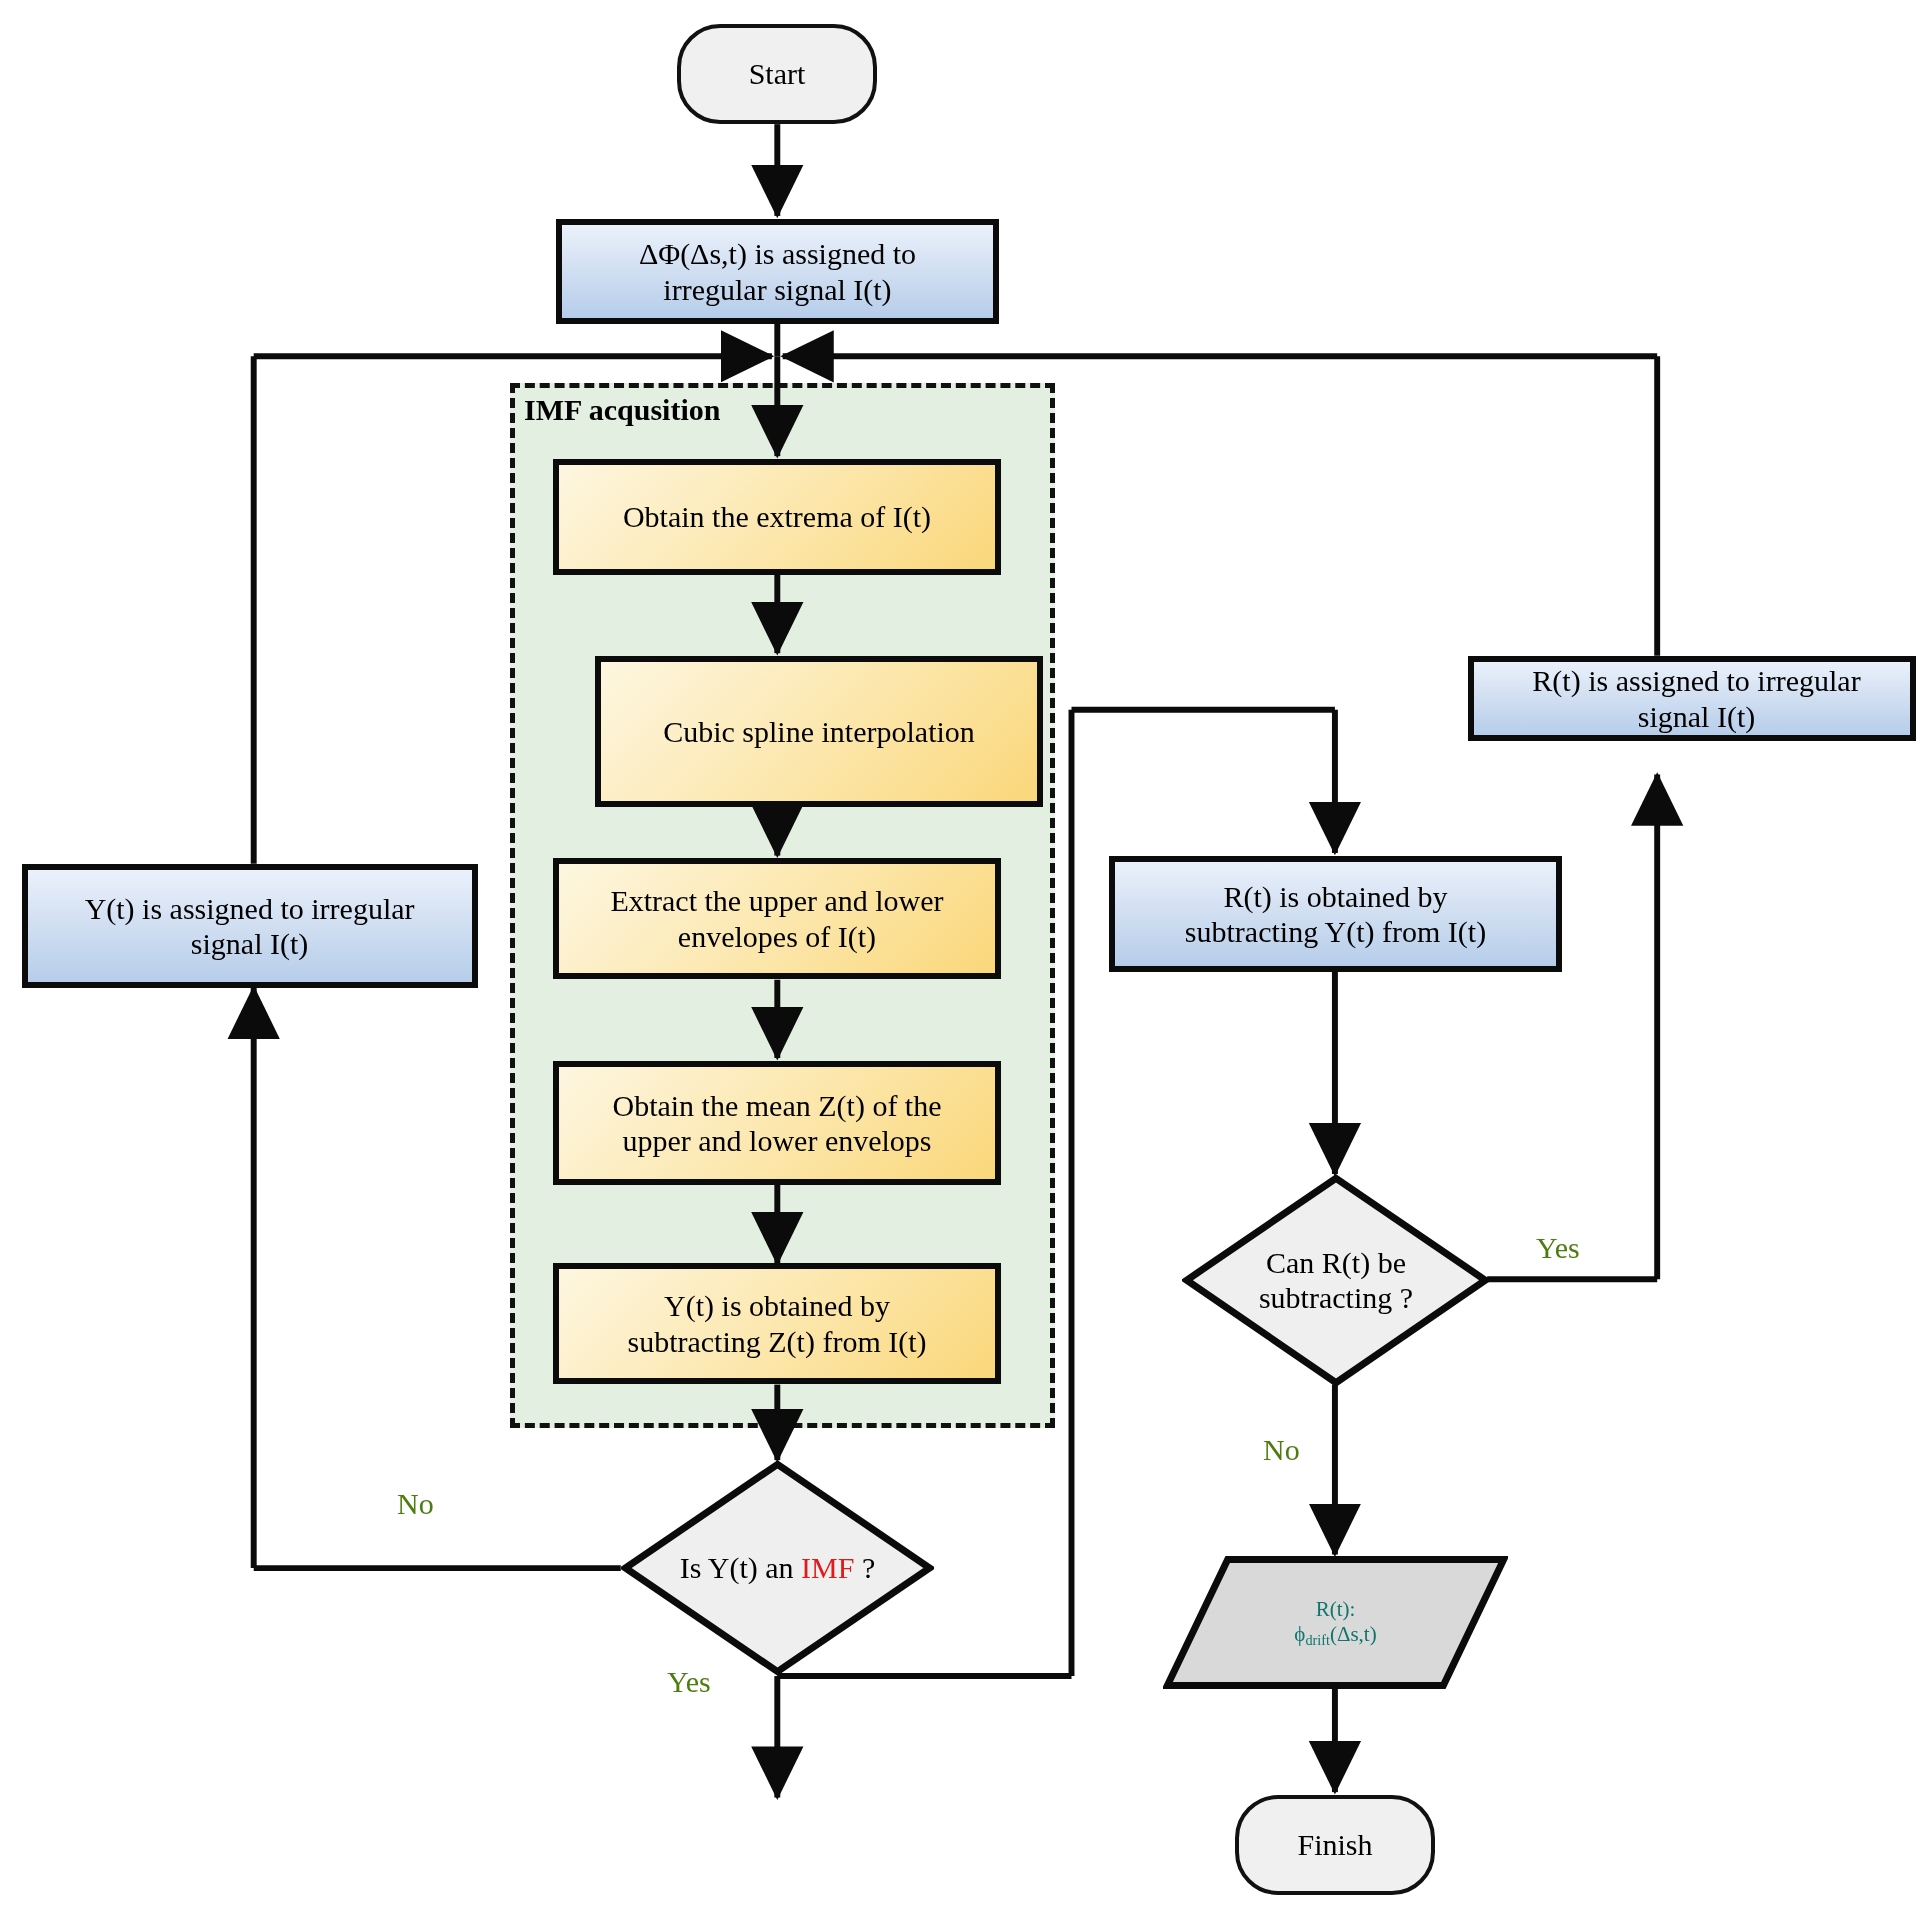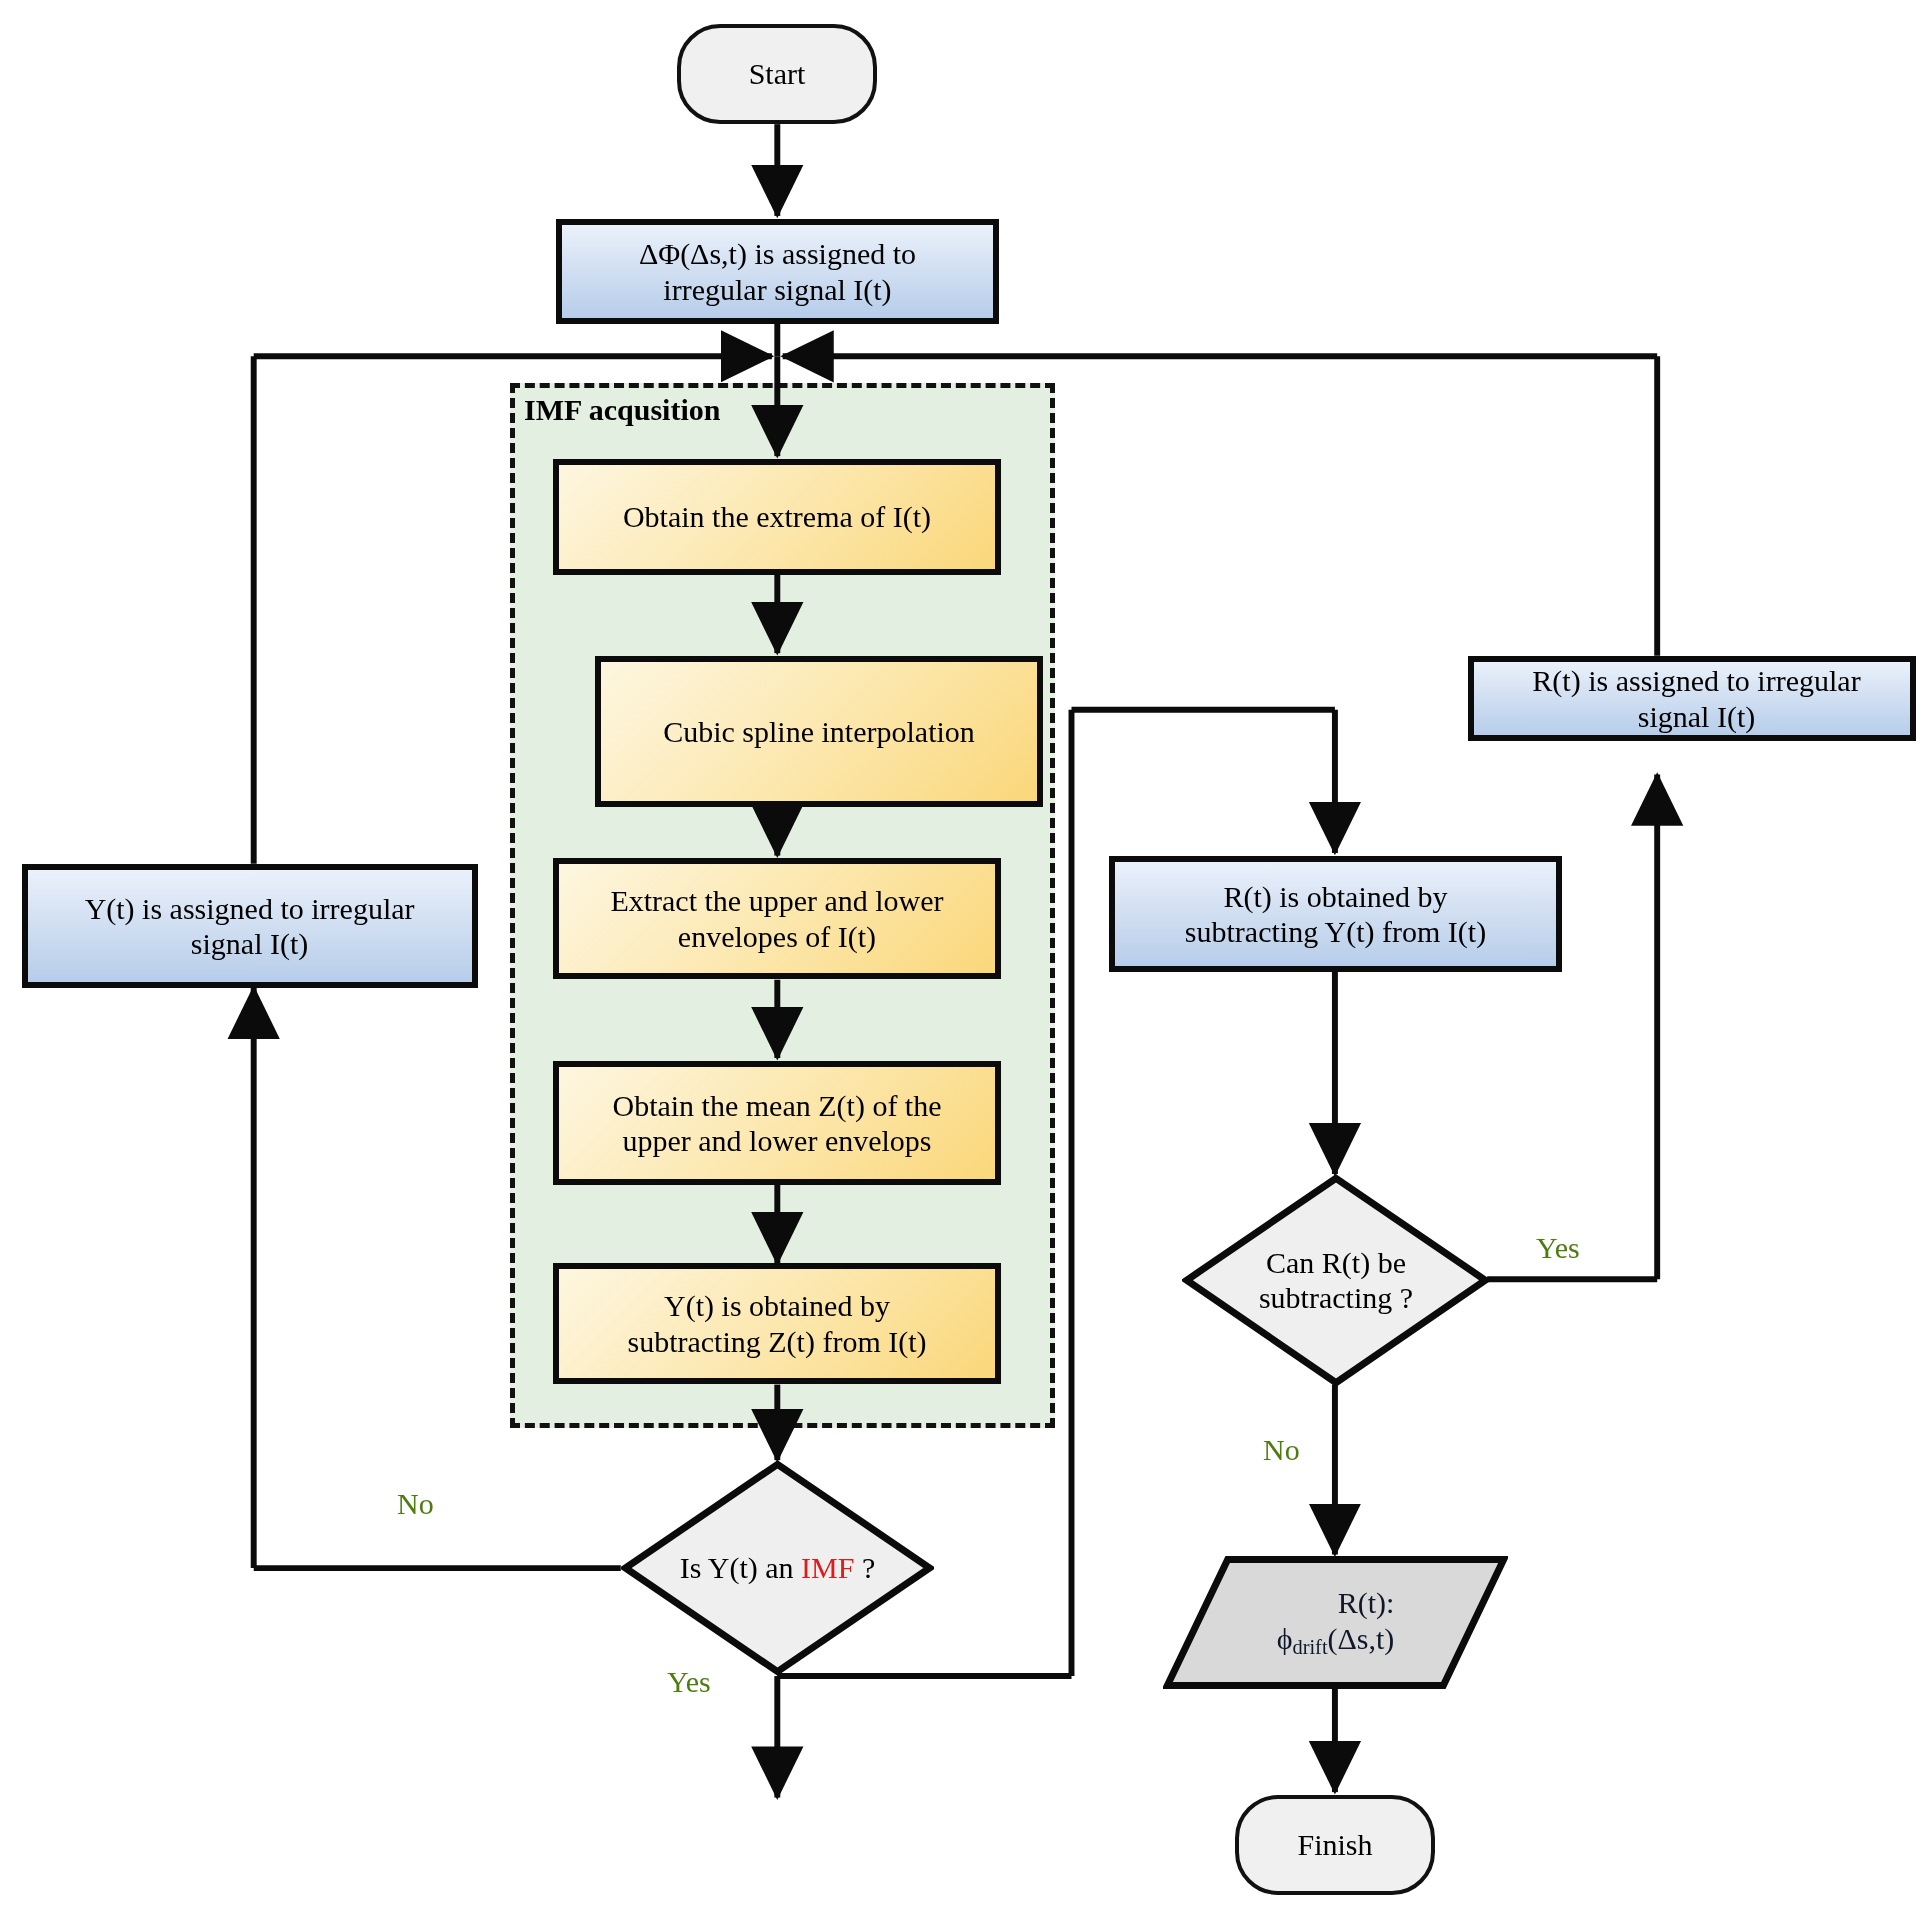--- a/index.html
+++ b/index.html
@@ -22,21 +22,21 @@
   .group{position:absolute;box-sizing:border-box;border:5.4px dashed #111;background:#e3efe0;}
   .group-label{position:absolute;font-weight:bold;font-size:30px;color:#000;}
 
   
   .diamond{position:absolute;}
   .diamond .dlabel{position:absolute;left:0;top:0;width:100%;height:100%;display:flex;align-items:center;justify-content:center;text-align:center;font-size:30px;line-height:1.16;color:#000;}
   .red{color:#e01b1b;}
 
   
   .para{position:absolute;}
-  .para .plabel{position:absolute;left:0;top:0;width:100%;height:100%;display:flex;align-items:center;justify-content:center;text-align:right;font-size:30px;line-height:1.2;color:#0f172a;}
+  .para .plabel{position:absolute;left:0;top:0;width:100%;height:100%;display:flex;align-items:center;justify-content:center;text-align:center;font-size:21px;line-height:1.2;color:#0f766e;}
 
   .edgelabel{position:absolute;font-size:30px;color:#4d7c0f;white-space:nowrap;}
   .sub{font-size:0.68em;vertical-align:-0.25em;}
 </style>
 </head>
 <body>
 
 <div id="stage">
 
   <div class="group" style="left:510px;top:383px;width:545px;height:1045px;"></div>

